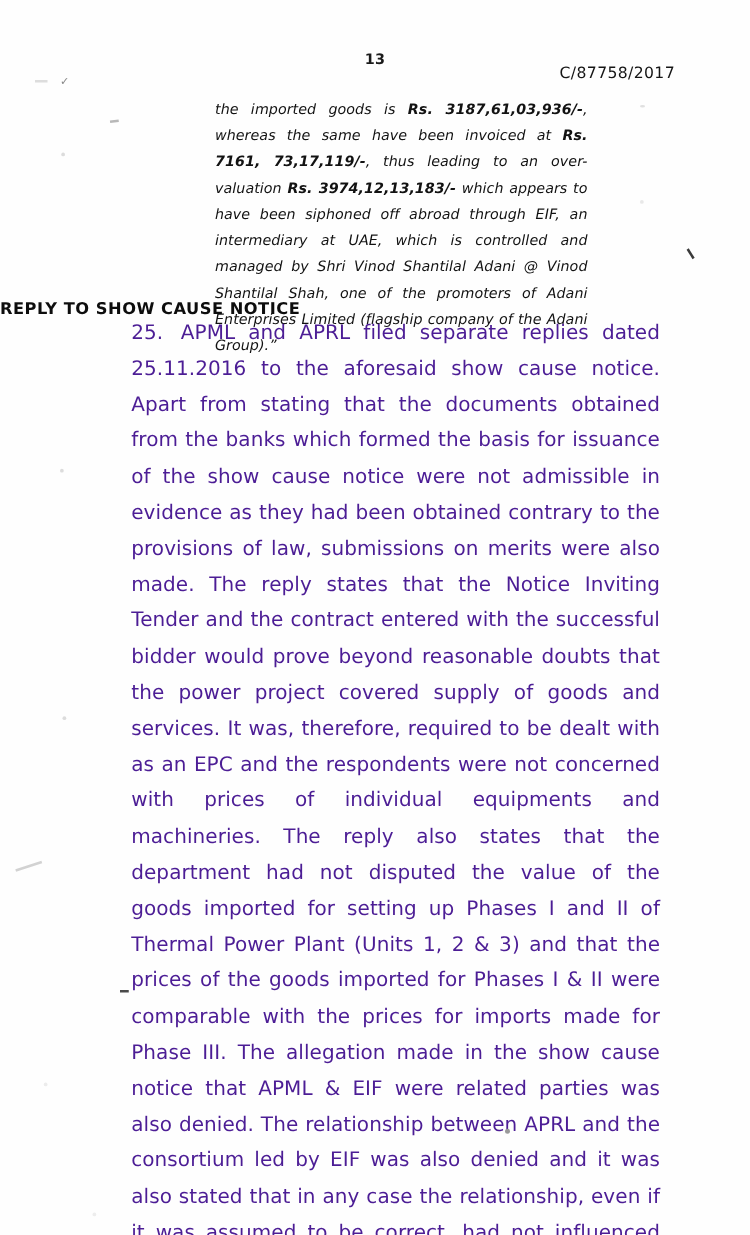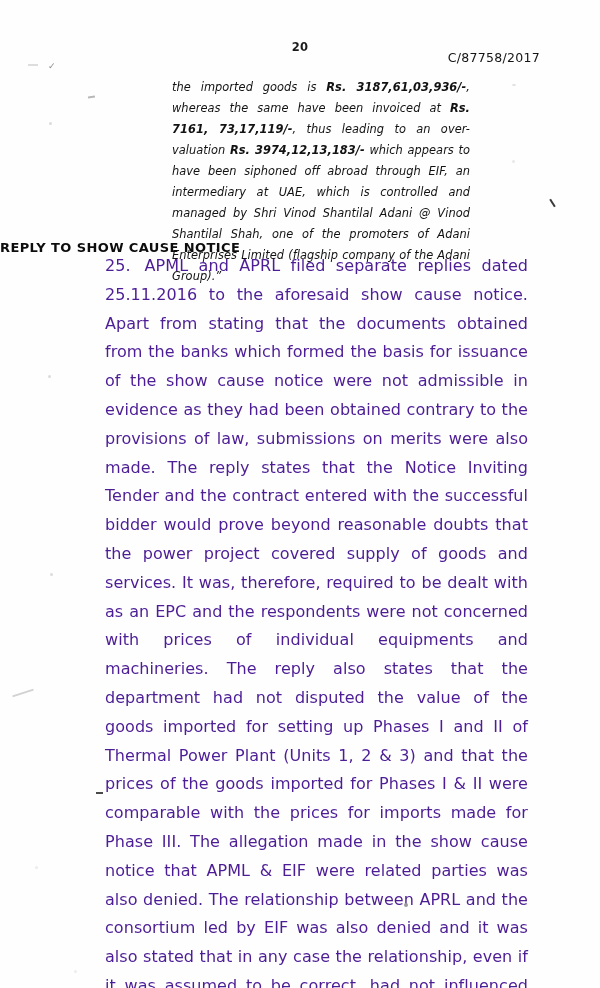--- a/index.html
+++ b/index.html
@@ -138,21 +138,21 @@
   .s5 { top: 903px; left: 404px; width: 4px; height: 4px; background:#9a9a9a;}
   .s6 { top: 970px; left: 74px; width: 3px; height: 3px; background:#ededed;}
   .s7 { top: 160px; left: 512px; width: 3px; height: 3px; background:#e8e8e8;}
   .s8 { top: 84px; left: 512px; width: 4px; height: 2px; background:#e0e0e0;}
 </style>
 </head>
 <body>
 
 <div class="page">
 
-  <div class="page-number">20</div>
+  <div class="page-number">13</div>
 
   <div class="case-number">C/87758/2017</div>
 
   <div class="quote-block"><span>the imported goods is </span><b>Rs. 3187,61,03,936/-</b><span>, whereas the same have been invoiced at </span><b>Rs. 7161, 73,17,119/-</b><span>, thus leading to an over-valuation </span><b>Rs. 3974,12,13,183/-</b><span> which appears to have been siphoned off abroad through EIF, an intermediary at UAE, which is controlled and managed by Shri Vinod Shantilal Adani @ Vinod Shantilal Shah, one of the promoters of Adani Enterprises Limited (flagship company of the Adani Group).”</span></div>
 
   <div class="section-heading">REPLY TO SHOW CAUSE NOTICE</div>
 
   <div class="body-para">
     <span class="para-num">25.</span><span>APML and APRL filed separate replies dated 25.11.2016 to the aforesaid show cause notice. Apart from stating that the documents obtained from the banks which formed the basis for issuance of the show cause notice were not admissible in evidence as they had been obtained contrary to the provisions of law, submissions on merits were also made. The reply states that the Notice Inviting Tender and the contract entered with the successful bidder would prove beyond reasonable doubts that the power project covered supply of goods and services. It was, therefore, required to be dealt with as an EPC and the respondents were not concerned with prices of individual equipments and machineries. The reply also states that the department had not disputed the value of the goods imported for setting up Phases I and II of Thermal Power Plant (Units 1, 2 &amp; 3) and that the prices of the goods imported for Phases I &amp; II were comparable with the prices for imports made for Phase III. The allegation made in the show cause notice that APML &amp; EIF were related parties was also denied. The relationship between APRL and the consortium led by EIF was also denied and it was also stated that in any case the relationship, even if it was assumed to be correct, had not influenced the price. It has further been stated that the contract was awarded to the EIF led consortium by following the International</span>
   </div>

